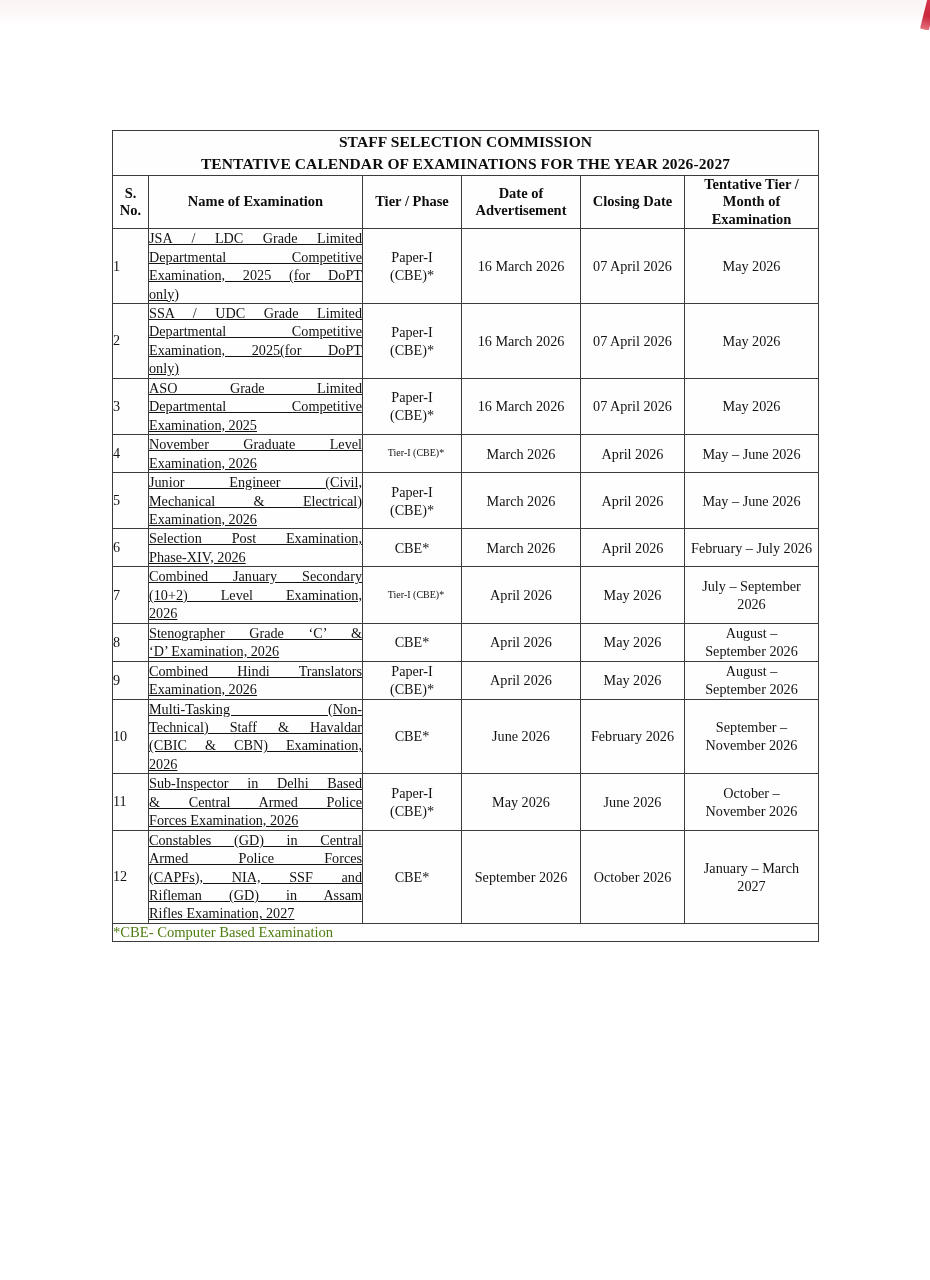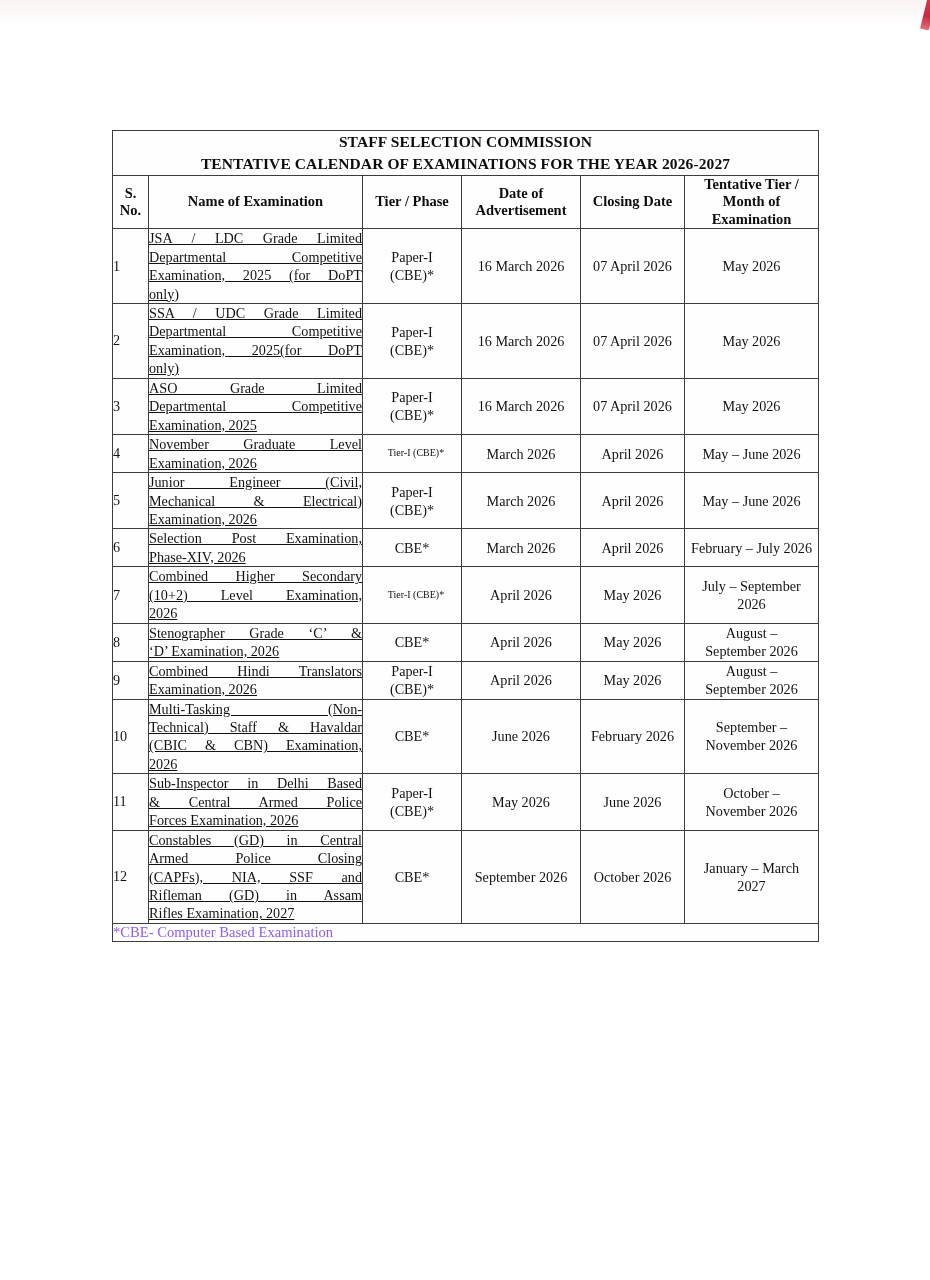--- a/index.html
+++ b/index.html
@@ -129,21 +129,21 @@
     padding-right: 0;
     white-space: nowrap;
     font-size: 10px;
   }
 
   
   td.foot {
     text-align: left;
     padding: 7px 4px 8px 4px;
     font-size: 14.6px;
-    color: #8b5cf6;
+    color: #4d7c0f;
   }
 
   
   col.w-sno   { width: 36px; }
   col.w-name  { width: 214px; }
   col.w-tier  { width: 99px; }
   col.w-adv   { width: 119px; }
   col.w-close { width: 104px; }
   col.w-exam  { width: 134px; }
 </style>
@@ -291,21 +291,21 @@
             </td>
             <td class="c-adv">March 2026</td>
             <td class="c-close">April 2026</td>
             <td class="c-exam">
               <div>February – July 2026</div>
             </td>
           </tr>
           <tr>
             <td class="c-sno">7</td>
             <td class="c-name">
-              <div>Combined Higher Secondary</div>
+              <div>Combined January Secondary</div>
               <div>(10+2) Level Examination,</div>
               <div class="lastline">2026</div>
             </td>
             <td class="c-tier tight">
               <div>Tier-I (CBE)*</div>
             </td>
             <td class="c-adv">April 2026</td>
             <td class="c-close">May 2026</td>
             <td class="c-exam">
               <div>July – September</div>
@@ -378,21 +378,21 @@
             <td class="c-close">June 2026</td>
             <td class="c-exam">
               <div>October –</div>
               <div>November 2026</div>
             </td>
           </tr>
           <tr>
             <td class="c-sno">12</td>
             <td class="c-name">
               <div>Constables (GD) in Central</div>
-              <div>Armed Police Closing</div>
+              <div>Armed Police Forces</div>
               <div>(CAPFs), NIA, SSF and</div>
               <div>Rifleman (GD) in Assam</div>
               <div class="lastline">Rifles Examination, 2027</div>
             </td>
             <td class="c-tier">
               <div>CBE*</div>
             </td>
             <td class="c-adv">September 2026</td>
             <td class="c-close">October 2026</td>
             <td class="c-exam">

